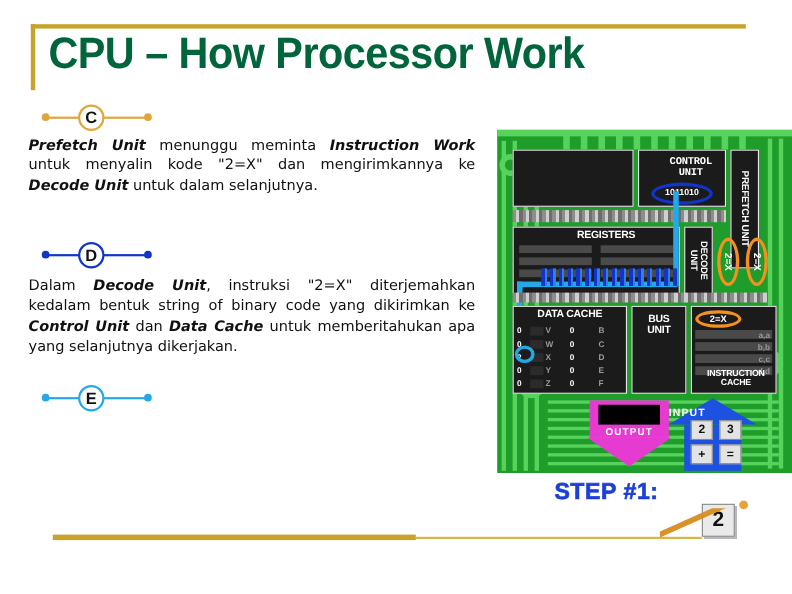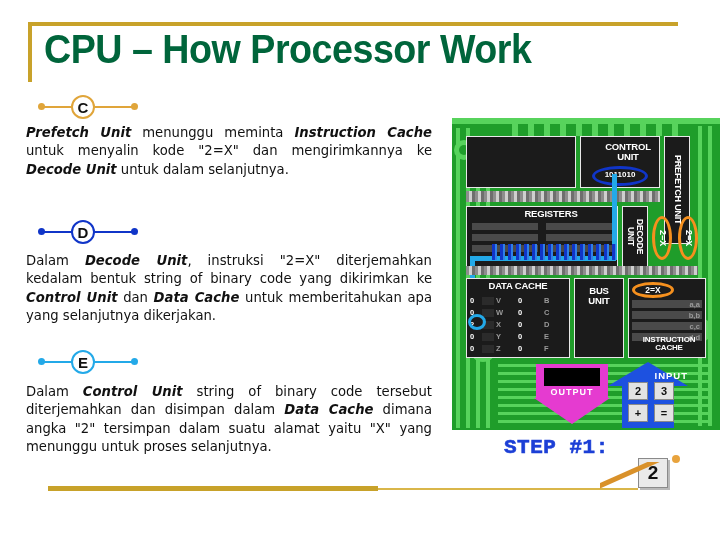--- a/index.html
+++ b/index.html
@@ -147,34 +147,34 @@
   }
   .in-tip{
     position:absolute;width:0;height:0;
     border-left:40px solid transparent;border-right:40px solid transparent;
     border-bottom:24px solid #1d51e0;
   }
   .in-body{position:absolute;background:#1d51e0;}
   .in-text{
     position:absolute;color:#ffffff;font-weight:bold;font-size:9.5px;
     font-family:"Liberation Sans","DejaVu Sans",sans-serif;
-    letter-spacing:1px;text-align:right;
+    letter-spacing:1px;text-align:left;
   }
   .key{
     position:absolute;background:#e3e3e3;border:1px solid #8a8a8a;
     box-sizing:border-box;color:#111;font-weight:bold;font-size:11px;
     font-family:"Liberation Sans","DejaVu Sans",sans-serif;
     display:flex;align-items:center;justify-content:center;
   }
 
   
   .step-label{
     position:absolute;left:504px;top:436px;
     color:#1c3fd6;font-weight:bold;font-size:21px;
-    font-family:Liberation Mono, monospace;
+    font-family:Liberation Sans, sans-serif;
     letter-spacing:0.5px;
     -webkit-text-stroke:0.6px #1c3fd6;
   }
   .step-main{
     position:absolute;left:492px;top:456px;
     color:#8f2fc4;font-weight:bold;font-size:30px;
     font-family:"Liberation Sans","DejaVu Sans",sans-serif;
     letter-spacing:0px;
     text-shadow:1px 1px 0 #d9b7ea;
   }
@@ -198,41 +198,40 @@
   <div class="title">CPU – How Processor Work</div>
 
   <div class="badge" style="left:30px;top:94px;color:#e0a53a;">
     <div class="bar" style="background:#e0a53a;"></div>
     <div class="dot l" style="background:#e0a53a;"></div>
     <div class="dot r" style="background:#e0a53a;"></div>
     <div class="ring"></div>
     <div class="glyph">C</div>
   </div>
 
-  <div class="para" id="para-c" style="top:124px;"><b>Prefetch Unit</b><span> menunggu meminta </span><b>Instruction Cache</b><span> untuk menyalin kode "2=X" dan mengirimkannya ke </span><b>Decode Unit</b><span> untuk dalam selanjutnya.</span></div>
+  <div class="para" id="para-c" style="top:124px;"><b>Prefetch Unit</b><span> menunggu meminta </span><b>Instruction Work</b><span> untuk menyalin kode "2=X" dan mengirimkannya ke </span><b>Decode Unit</b><span> untuk dalam selanjutnya.</span></div>
 
   <div class="badge" style="left:30px;top:219px;color:#1035c8;">
     <div class="bar" style="background:#1035c8;"></div>
     <div class="dot l" style="background:#1035c8;"></div>
     <div class="dot r" style="background:#1035c8;"></div>
     <div class="ring"></div>
     <div class="glyph">D</div>
   </div>
 
   <div class="para" id="para-d" style="top:252px;"><span>Dalam </span><b>Decode Unit</b><span>, instruksi "2=X" diterjemahkan kedalam bentuk  string of binary code  yang dikirimkan ke </span><b>Control Unit</b><span> dan </span><b>Data Cache</b><span> untuk memberitahukan apa yang selanjutnya dikerjakan.</span></div>
 
   <div class="badge" style="left:30px;top:349px;color:#23a9e8;">
     <div class="bar" style="background:#23a9e8;"></div>
     <div class="dot l" style="background:#23a9e8;"></div>
     <div class="dot r" style="background:#23a9e8;"></div>
     <div class="ring"></div>
     <div class="glyph">E</div>
   </div>
 
-  <div class="para" id="para-e" style="top:383px;"><span>Dalam </span><b>Control Unit</b><span> string of binary code tersebut diterjemahkan dan disimpan dalam </span><b>Data Cache</b><span> dimana angka "2" tersimpan dalam suatu alamat yaitu "X" yang menunggu untuk proses selanjutnya.</span></div>
 
   <div class="pic">
 
     <div class="traces">
       <div class="tr" style="left:0;top:0;width:268px;height:6px;"></div>
       <div class="tr" style="left:4px;top:10px;width:4px;height:300px;"></div>
       <div class="tr" style="left:14px;top:10px;width:4px;height:300px;"></div>
       <div class="tr" style="left:24px;top:30px;width:4px;height:280px;"></div>
       <div class="tr" style="left:34px;top:60px;width:4px;height:250px;"></div>
       <div class="pad" style="left:2px;top:22px;width:20px;height:20px;"></div>
@@ -260,21 +259,21 @@
       <div class="tr" style="left:156px;top:4px;width:6px;height:14px;"></div>
       <div class="tr" style="left:172px;top:4px;width:6px;height:14px;"></div>
       <div class="tr" style="left:188px;top:4px;width:6px;height:14px;"></div>
       <div class="tr" style="left:204px;top:4px;width:6px;height:14px;"></div>
       <div class="tr" style="left:220px;top:4px;width:6px;height:14px;"></div>
     </div>
 
     <div class="chip" style="left:14px;top:18px;width:110px;height:52px;"></div>
 
     <div class="chip" style="left:128px;top:18px;width:80px;height:52px;"></div>
-    <div class="chiplabel" style="left:128px;top:24px;width:96px;font-size:9.5px;">CONTROL<br>UNIT</div>
+    <div class="chiplabel" style="left:128px;top:24px;width:96px;font-size:9.5px;font-family:Liberation Mono, monospace;">CONTROL<br>UNIT</div>
     <div class="ellipse blue" style="left:140px;top:48px;width:56px;height:20px;"></div>
     <div class="tag" style="left:140px;top:53px;width:56px;font-size:8px;color:#ffffff;">1011010</div>
 
     <div class="chip" style="left:212px;top:18px;width:26px;height:108px;"></div>
     <div class="chiplabel vert" style="left:216px;top:22px;width:18px;height:100px;font-size:9px;
          display:flex;align-items:center;justify-content:center;">PREFETCH UNIT</div>
 
     <div class="bus" style="left:14px;top:73px;width:194px;height:11px;"></div>
 
     <div class="chip" style="left:14px;top:88px;width:152px;height:62px;"></div>

